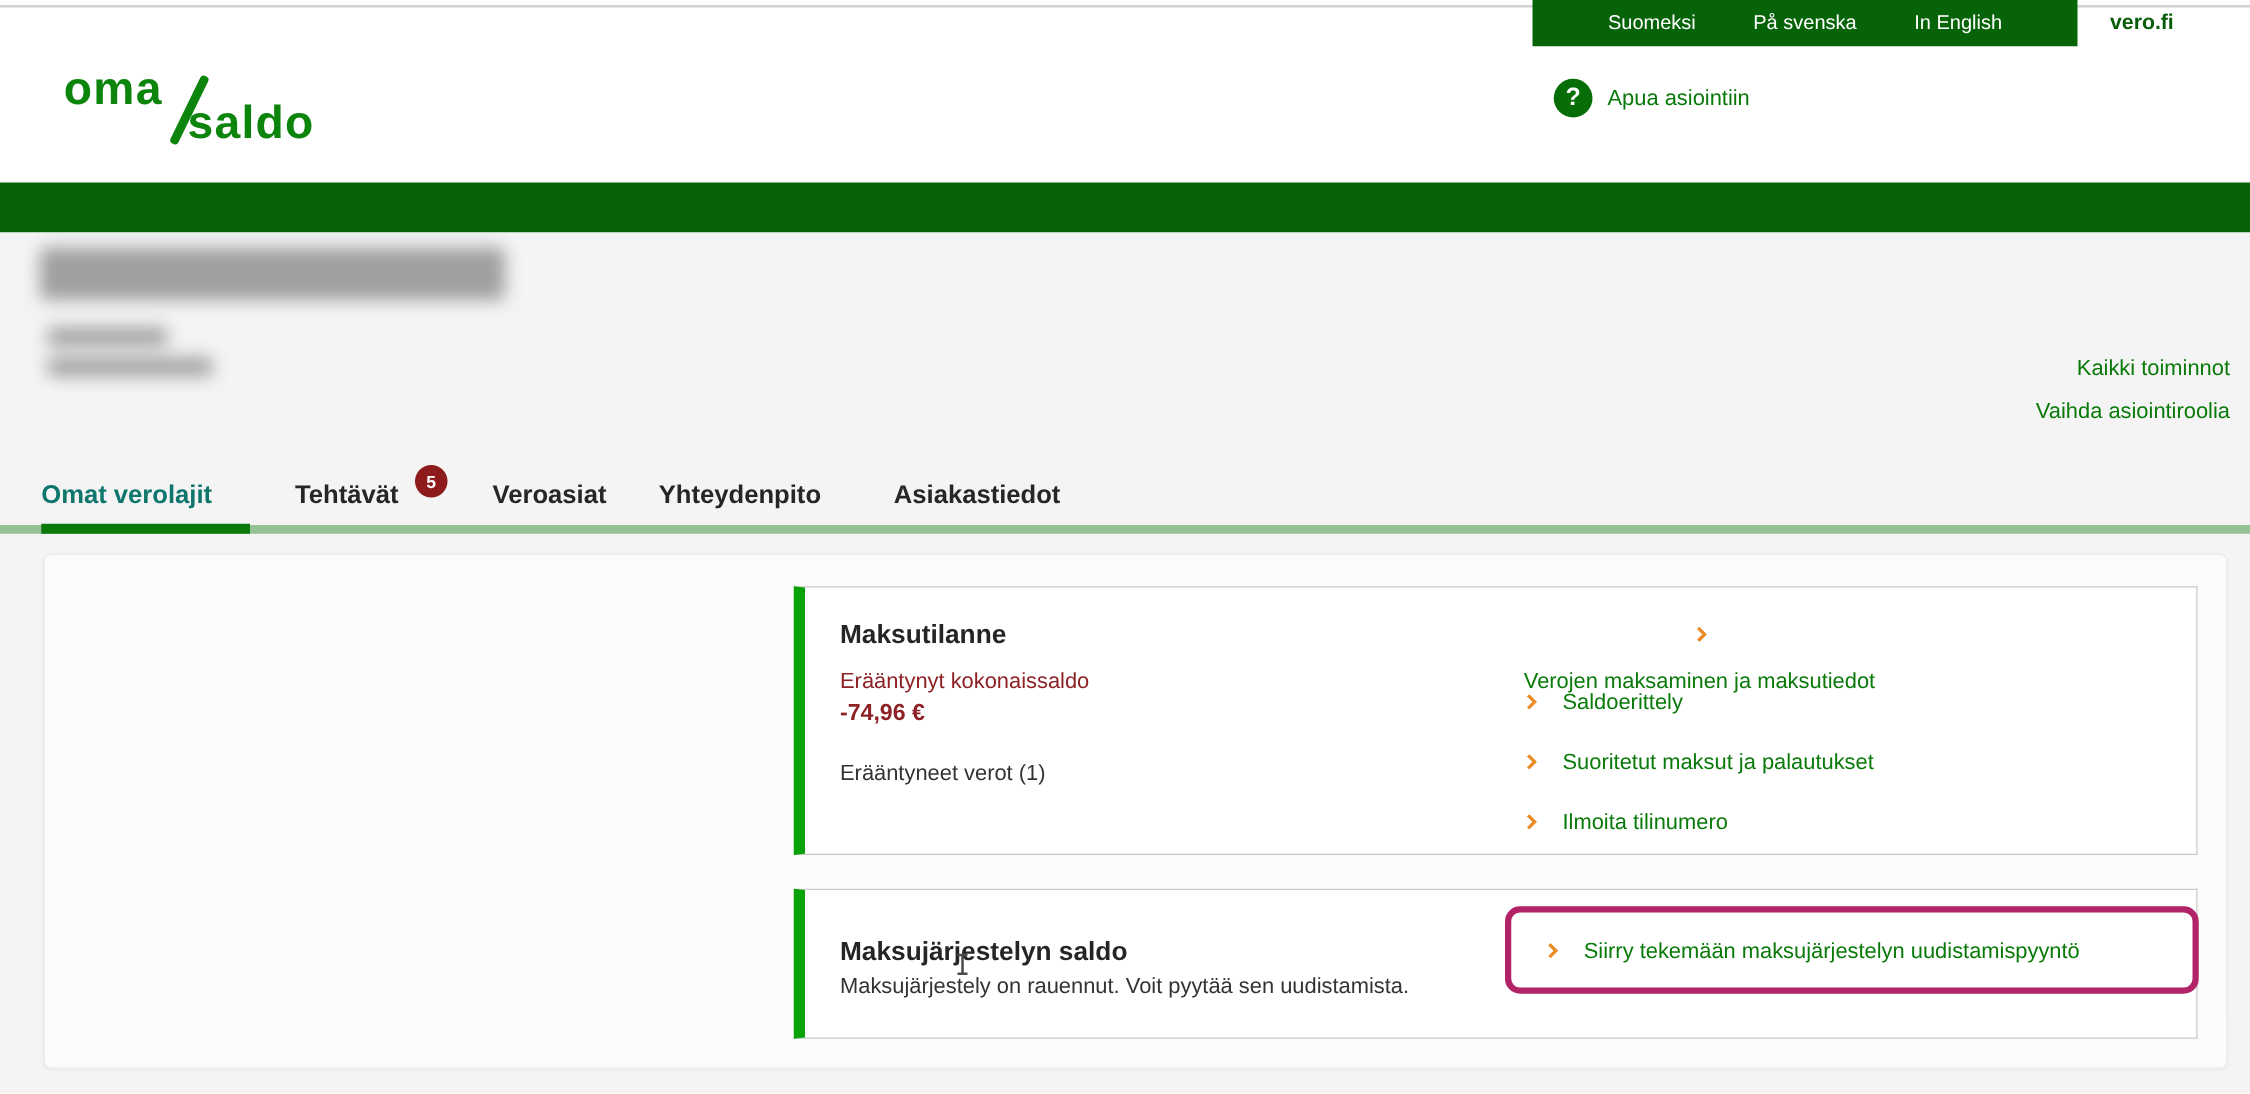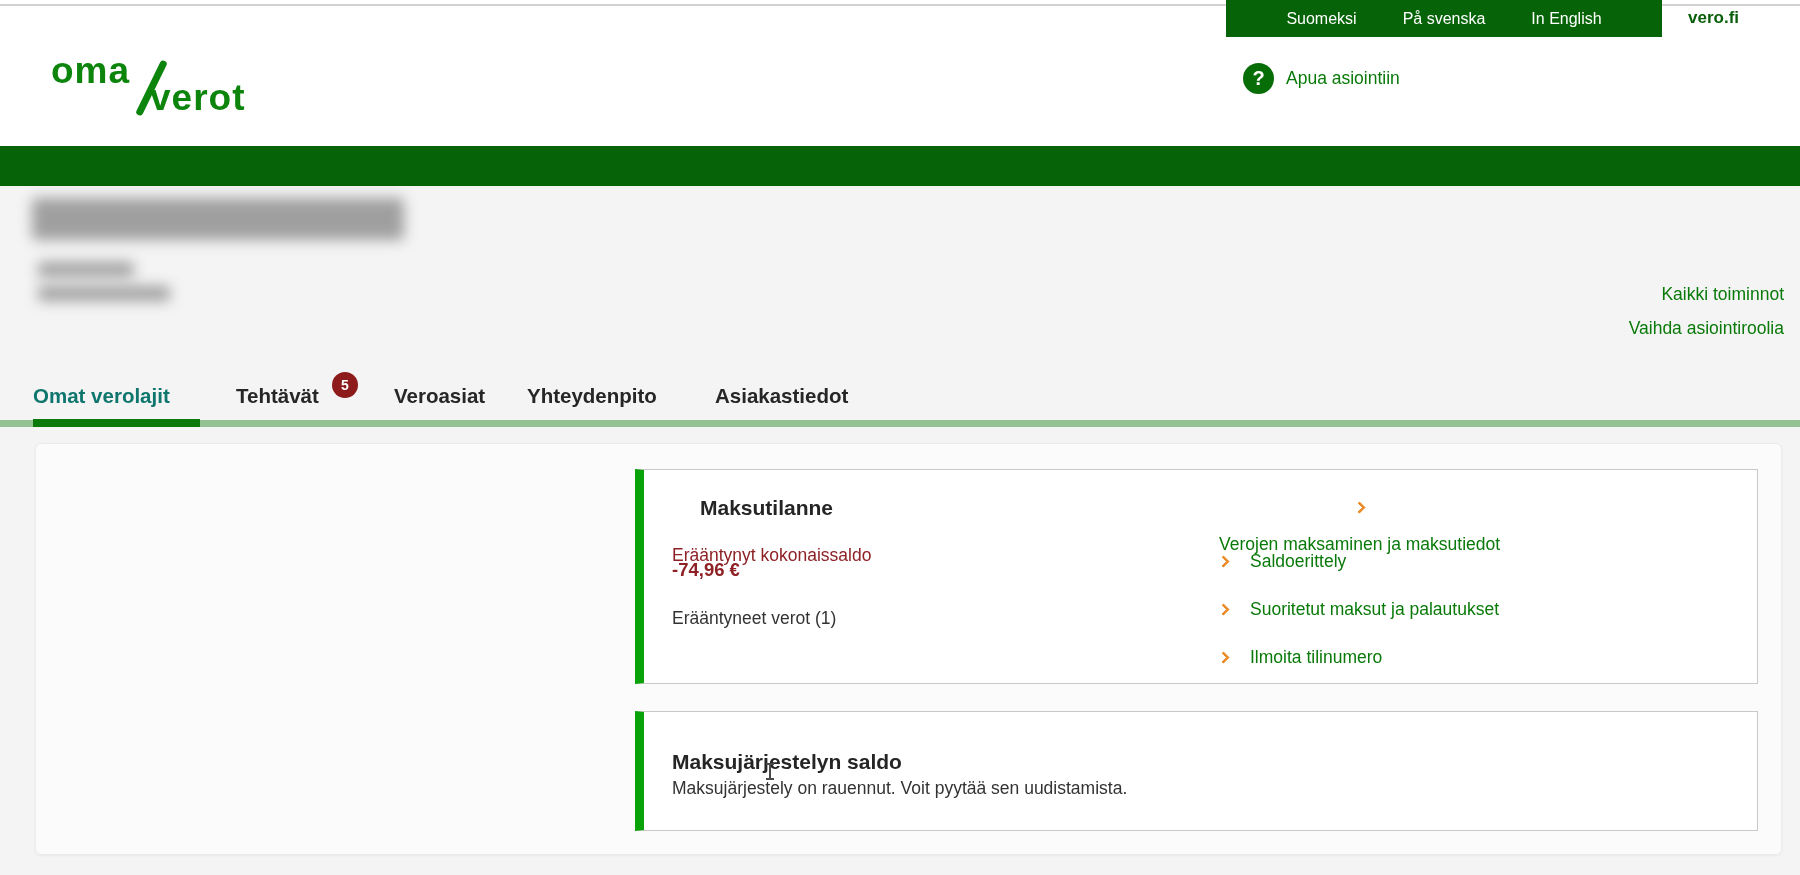--- a/index.html
+++ b/index.html
@@ -63,21 +63,21 @@
   .panel { position:absolute; left:35px; top:257px; width:1747px; height:412px; background:#fbfbfb;
            border:1px solid #ececec; border-radius:6px; box-shadow:0 1px 3px rgba(0,0,0,.05); }
 
   
   .card { position:absolute; left:599px; width:1123px; background:#fff;
           border:1px solid #c9c9c9; border-left:9px solid #09a309; }
   .card1 { top:25px;  height:215px; }
   .card2 { top:267px; height:120px; }
   .card-title { position:absolute; left:28px; font-size:21px; font-weight:bold; color:#252525; white-space:nowrap; }
   .red  { color:#8e2125; }
-  .c1-label  { position:absolute; left:28px; top:75px;  font-size:17.5px; }
+  .c1-label  { position:absolute; left:28px; top:64px;  font-size:17.5px; }
   .c1-amount { position:absolute; left:28px; top:89px;  font-size:18.5px; font-weight:bold; }
   .c1-taxes  { position:absolute; left:28px; top:138px; font-size:17.5px; color:#333; white-space:nowrap; }
   .c2-desc   { position:absolute; left:28px; top:66px;  font-size:17.5px; color:#333; white-space:nowrap; }
 
   
   .glink { position:absolute; display:flex; align-items:center; gap:22px; cursor:pointer; white-space:nowrap; }
   .glink .lbl { color:#097a09; font-size:17.5px; }
   .chev { width:9px; height:9px; border-right:3.5px solid #ea8d28; border-top:3.5px solid #ea8d28;
           transform:rotate(45deg); border-radius:1px; flex:0 0 9px; }
   .gl-1 { left:575px; top:33px;flex-direction:column; }
@@ -105,21 +105,21 @@
   <div class="lang-bar">
     <span class="lang-item">Suomeksi</span>
     <span class="lang-item">På svenska</span>
     <span class="lang-item">In English</span>
   </div>
   <span class="verofi">vero.fi</span>
 
   <div class="logo">
     <span class="logo-oma">oma</span>
     <span class="logo-slash"></span>
-    <span class="logo-vero">verot</span>
+    <span class="logo-vero">saldo</span>
   </div>
 
   <div class="hdr-link help-link">
     <span class="icon-circle qmark"></span>
     <span class="lbl">Apua asiointiin</span>
   </div>
 
 
   <div class="green-bar"></div>
 
@@ -147,21 +147,21 @@
     </div>
     <div class="tab t5">
       <span>Asiakastiedot</span>
     </div>
     <div class="tabs-underline"></div>
     <div class="tabs-underline-active"></div>
 
     <div class="panel">
 
       <div class="card card1">
-        <div class="card-title" style="top:26px;margin-left:28px;">Maksutilanne</div>
+        <div class="card-title" style="top:26px;">Maksutilanne</div>
         <div class="c1-label red">Erääntynyt kokonaissaldo</div>
         <div class="c1-amount red">-74,96 €</div>
         <div class="c1-taxes">Erääntyneet verot (1)</div>
 
         <div class="glink gl-1">
           <span class="chev"></span>
           <span class="lbl">Verojen maksaminen ja maksutiedot</span>
         </div>
         <div class="glink gl-2">
           <span class="chev"></span>
@@ -175,17 +175,23 @@
           <span class="chev"></span>
           <span class="lbl">Ilmoita tilinumero</span>
         </div>
       </div>
 
       <div class="card card2">
         <div class="card-title" style="top:38px;">Maksujärjestelyn saldo</div>
         <div class="ibeam"></div>
         <div class="c2-desc">Maksujärjestely on rauennut. Voit pyytää sen uudistamista.</div>
 
+        <div class="annotation">
+          <div class="glink gl-hl">
+            <span class="chev"></span>
+            <span class="lbl">Siirry tekemään maksujärjestelyn uudistamispyyntö</span>
+          </div>
+        </div>
       </div>
 
     </div>
   </div>
 </div>
 
 </body></html>

